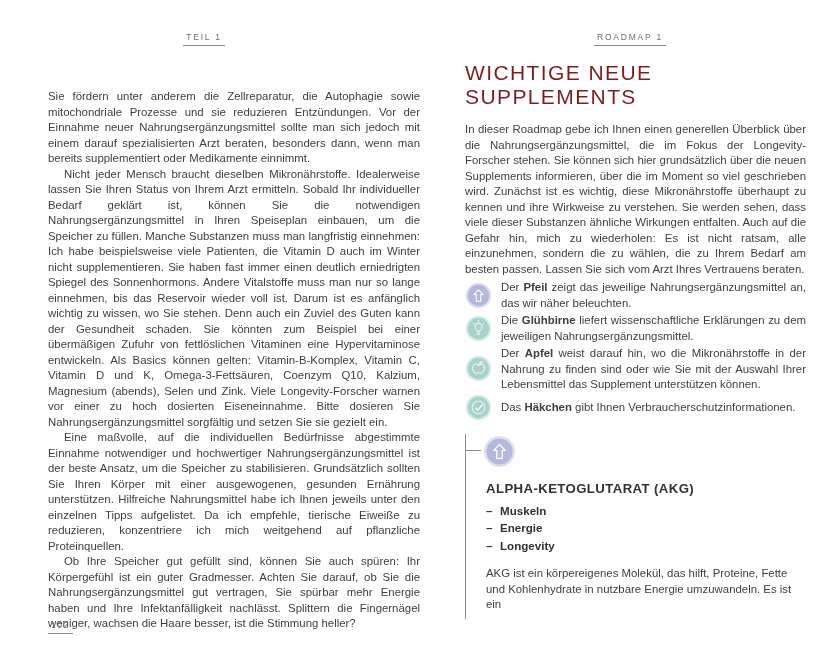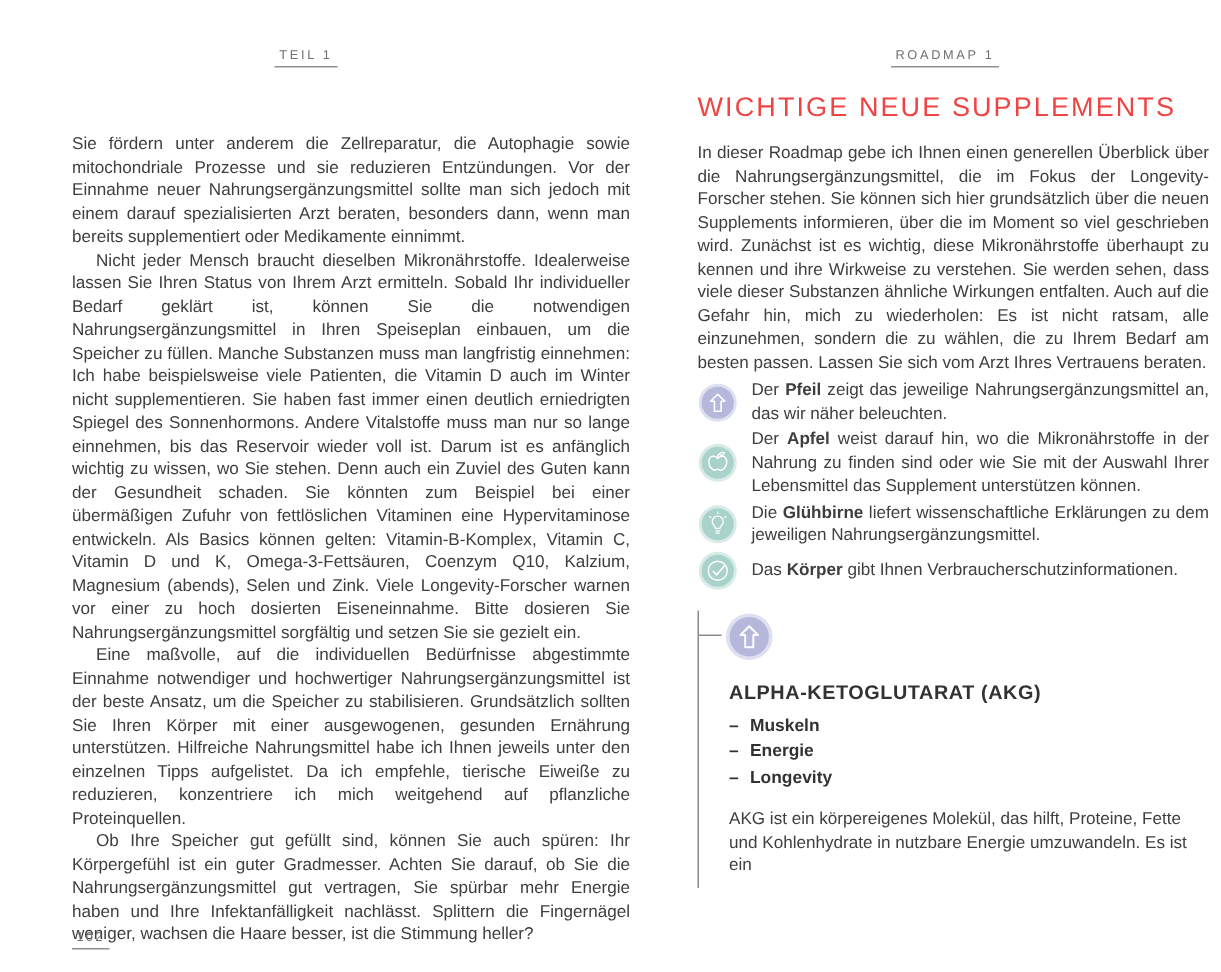--- a/index.html
+++ b/index.html
@@ -29,22 +29,22 @@
   }
 
   
   .body-copy{font-size:11.4px;line-height:15.5px;text-align:justify;}
   .body-copy p{margin:0;hyphens:auto;-webkit-hyphens:auto;}
   .body-copy p.indent{text-indent:16px;}
   #left-page .body-copy{margin-top:85px;}
 
   
   .page-title{
-    margin:57px 0 0;font-size:18px;font-weight:normal;
-    letter-spacing:1.4px;color:#ef4444;
+    margin:57px 0 0;font-size:21px;font-weight:normal;
+    letter-spacing:1.4px;color:#7f1d1d;
   }
   .intro{margin-top:13px;}
   .symbols-intro{margin-top:9px;}
   .symbol-list{margin-top:3px;}
   .symbol-item{display:flex;align-items:center;margin-top:2px;}
   .sym-icon{flex:0 0 27px;width:27px;height:27px;margin-top:-1px;}
   .sym-icon svg{display:block;width:27px;height:27px;}
   .sym-text{flex:1;margin:0 0 0 9px;font-size:11.4px;line-height:15.5px;text-align:justify;}
   .b{font-weight:bold;}
 
@@ -105,54 +105,54 @@
         </svg>
       </span>
       <p class="sym-text"><span>Der </span><span class="b">Pfeil</span><span> zeigt das jeweilige Nahrungsergänzungsmittel an, das wir näher beleuchten.</span></p>
     </div>
 
     <div class="symbol-item">
       <span class="sym-icon">
         <svg viewBox="0 0 34 34" xmlns="http://www.w3.org/2000/svg">
           <circle cx="17" cy="17" r="16" opacity="0.45" fill="#a9d2ca"></circle>
           <circle cx="17" cy="17" r="13.5" fill="#a9d2ca"></circle>
-          <path d="M17 13.4 c-1.8-2.3-5-2.5-6.6-.5 c-1.9 2.4-.9 6.7 1.4 9 c1.4 1.4 2.9 1.7 4 .9 a2 2 0 0 1 2.4 0 c1.1.8 2.6.5 4-.9 c2.3-2.3 3.3-6.6 1.4-9 c-1.6-2-4.8-1.8-6.6.5 z" fill="none" stroke="#ffffff" stroke-width="1.2"></path>
-          <path d="M17 13 c-.2-1.9.7-3.3 2.4-4.1" fill="none" stroke="#ffffff" stroke-width="1.1" stroke-linecap="round"></path>
-          <path d="M19.4 9 c1.5-1 3.3-.6 3.3-.6 s-.3 1.8-1.9 2.3 c-.8.3-1.4 0-1.4 0" fill="none" stroke="#ffffff" stroke-width="1" stroke-linecap="round"></path>
-        </svg>
-      </span>
-      <p class="sym-text"><span>Der </span><span class="b">Apfel</span><span> weist darauf hin, wo die Mikronährstoffe in der Nahrung zu finden sind oder wie Sie mit der Auswahl Ihrer Lebensmittel das Supplement unterstützen können.</span></p>
-    </div>
-
-    <div class="symbol-item">
-      <span class="sym-icon">
-        <svg viewBox="0 0 34 34" xmlns="http://www.w3.org/2000/svg">
-          <circle cx="17" cy="17" r="16" opacity="0.45" fill="#a9d2ca"></circle>
-          <circle cx="17" cy="17" r="13.5" fill="#a9d2ca"></circle>
           <path d="M17 10.2 a4.6 4.6 0 0 1 4.6 4.6 c0 1.7-.9 2.8-1.8 3.8 c-.5.6-.8 1-.9 1.8 h-3.8 c-.1-.8-.4-1.2-.9-1.8 c-.9-1-1.8-2.1-1.8-3.8 A4.6 4.6 0 0 1 17 10.2 z" fill="none" stroke="#ffffff" stroke-width="1.1"></path>
           <line x1="15.3" y1="22.6" x2="18.7" y2="22.6" stroke="#ffffff" stroke-width="1" stroke-linecap="round"></line>
           <line x1="15.7" y1="24.4" x2="18.3" y2="24.4" stroke="#ffffff" stroke-width="1" stroke-linecap="round"></line>
           <line x1="17" y1="6.6" x2="17" y2="8.1" stroke="#ffffff" stroke-width="1" stroke-linecap="round"></line>
           <line x1="10.2" y1="10.4" x2="11.3" y2="11.4" stroke="#ffffff" stroke-width="1" stroke-linecap="round"></line>
           <line x1="23.8" y1="10.4" x2="22.7" y2="11.4" stroke="#ffffff" stroke-width="1" stroke-linecap="round"></line>
         </svg>
       </span>
       <p class="sym-text"><span>Die </span><span class="b">Glühbirne</span><span> liefert wissenschaftliche Erklärungen zu dem jeweiligen Nahrungsergänzungsmittel.</span></p>
     </div>
 
     <div class="symbol-item">
       <span class="sym-icon">
         <svg viewBox="0 0 34 34" xmlns="http://www.w3.org/2000/svg">
           <circle cx="17" cy="17" r="16" opacity="0.45" fill="#a9d2ca"></circle>
           <circle cx="17" cy="17" r="13.5" fill="#a9d2ca"></circle>
+          <path d="M17 13.4 c-1.8-2.3-5-2.5-6.6-.5 c-1.9 2.4-.9 6.7 1.4 9 c1.4 1.4 2.9 1.7 4 .9 a2 2 0 0 1 2.4 0 c1.1.8 2.6.5 4-.9 c2.3-2.3 3.3-6.6 1.4-9 c-1.6-2-4.8-1.8-6.6.5 z" fill="none" stroke="#ffffff" stroke-width="1.2"></path>
+          <path d="M17 13 c-.2-1.9.7-3.3 2.4-4.1" fill="none" stroke="#ffffff" stroke-width="1.1" stroke-linecap="round"></path>
+          <path d="M19.4 9 c1.5-1 3.3-.6 3.3-.6 s-.3 1.8-1.9 2.3 c-.8.3-1.4 0-1.4 0" fill="none" stroke="#ffffff" stroke-width="1" stroke-linecap="round"></path>
+        </svg>
+      </span>
+      <p class="sym-text"><span>Der </span><span class="b">Apfel</span><span> weist darauf hin, wo die Mikronährstoffe in der Nahrung zu finden sind oder wie Sie mit der Auswahl Ihrer Lebensmittel das Supplement unterstützen können.</span></p>
+    </div>
+
+    <div class="symbol-item">
+      <span class="sym-icon">
+        <svg viewBox="0 0 34 34" xmlns="http://www.w3.org/2000/svg">
+          <circle cx="17" cy="17" r="16" opacity="0.45" fill="#a9d2ca"></circle>
+          <circle cx="17" cy="17" r="13.5" fill="#a9d2ca"></circle>
           <circle cx="17" cy="17" r="8" fill="none" stroke="#ffffff" stroke-width="1.1"></circle>
           <path d="M13.4 17.6 l2.7 2.8 l6.2-7.2" fill="none" stroke="#ffffff" stroke-width="1.4" stroke-linecap="round" stroke-linejoin="round"></path>
         </svg>
       </span>
-      <p class="sym-text"><span>Das </span><span class="b">Körper</span><span> gibt Ihnen Verbraucherschutzinformationen.</span></p>
+      <p class="sym-text"><span>Das </span><span class="b">Häkchen</span><span> gibt Ihnen Verbraucherschutzinformationen.</span></p>
     </div>
 
   </div>
 
   <div class="akg-section">
     <span class="akg-tick"></span>
 
     <span class="akg-icon">
       <svg viewBox="0 0 34 34" xmlns="http://www.w3.org/2000/svg">
         <circle cx="17" cy="17" r="16" opacity="0.45" fill="#b6b8db"></circle>

